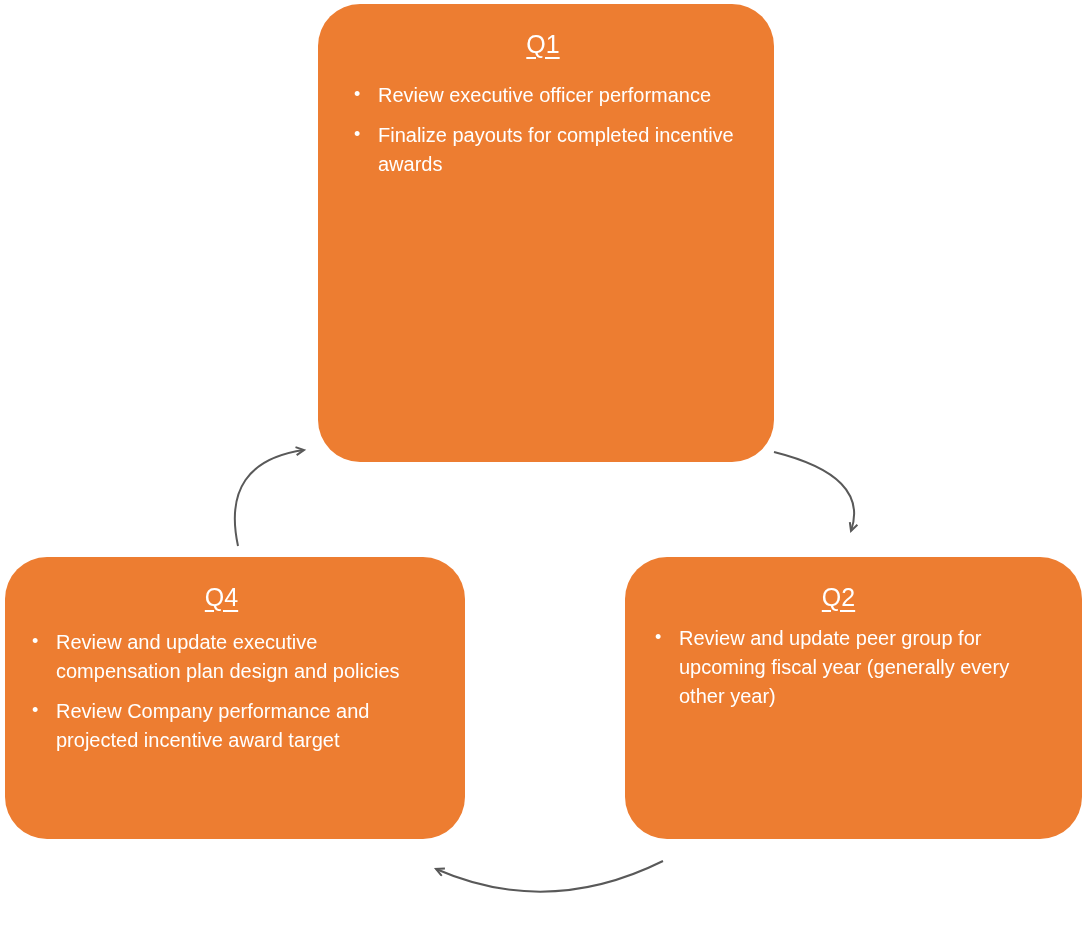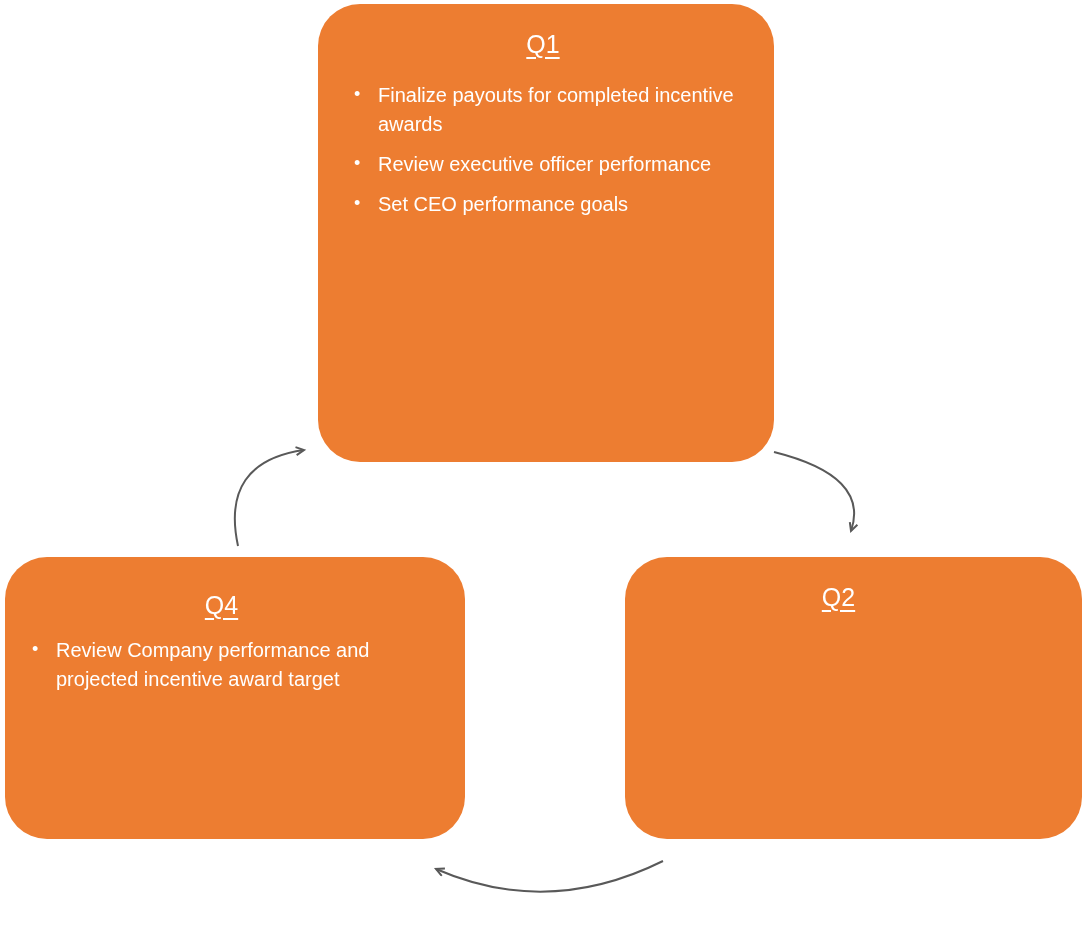--- a/index.html
+++ b/index.html
@@ -40,21 +40,21 @@
     left: 2px; top: 0;
     font-size: 18px;
   }
 
   .box-q1 { left: 318px; top: 4px; width: 456px; height: 458px; padding: 26px 40px 0 34px; }
   .box-q1 .box-title { margin-bottom: 22px; }
 
   .box-q2 { left: 625px; top: 557px; width: 457px; height: 282px; padding: 26px 58px 0 28px; }
   .box-q2 .box-title { margin-bottom: 12px; }
 
-  .box-q4 { left: 5px; top: 557px; width: 460px; height: 282px; padding: 34px 52px 0 25px; }
+  .box-q4 { left: 5px; top: 557px; width: 460px; height: 282px; padding: 26px 52px 0 25px; }
   .box-q4 .box-title { margin-bottom: 16px; }
 </style>
 </head>
 <body>
 
 <div class="canvas">
 
   <svg class="arrows" viewBox="0 0 1084 928" xmlns="http://www.w3.org/2000/svg">
     <defs>
       <marker id="arrowhead" markerWidth="14" markerHeight="14" refX="9" refY="5" orient="auto" markerUnits="userSpaceOnUse">
@@ -62,30 +62,33 @@
       </marker>
     </defs>
     <path d="M 774 452 Q 870 476 851 531" fill="none" stroke="#595959" stroke-width="2" marker-end="url(#arrowhead)"></path>
     <path d="M 663 861 Q 548 918 436 869" fill="none" stroke="#595959" stroke-width="2" marker-end="url(#arrowhead)"></path>
     <path d="M 238 546 Q 220 462 304 450" fill="none" stroke="#595959" stroke-width="2" marker-end="url(#arrowhead)"></path>
   </svg>
 
   <div class="box box-q1">
     <div class="box-title">Q1</div>
     <ul class="bullets">
+      <li>Review executive officer performance</li>
       <li>Finalize payouts for completed incentive awards</li>
-      <li>Review executive officer performance</li>
-      <li>Set CEO performance goals</li>
     </ul>
   </div>
 
   <div class="box box-q2">
     <div class="box-title">Q2</div>
+    <ul class="bullets">
+      <li>Review and update peer group for upcoming fiscal year (generally every other year)</li>
+    </ul>
   </div>
 
   <div class="box box-q4">
     <div class="box-title">Q4</div>
     <ul class="bullets">
+      <li>Review and update executive compensation plan design and policies</li>
       <li>Review Company performance and projected incentive award target</li>
     </ul>
   </div>
 
 </div>
 
 </body></html>

